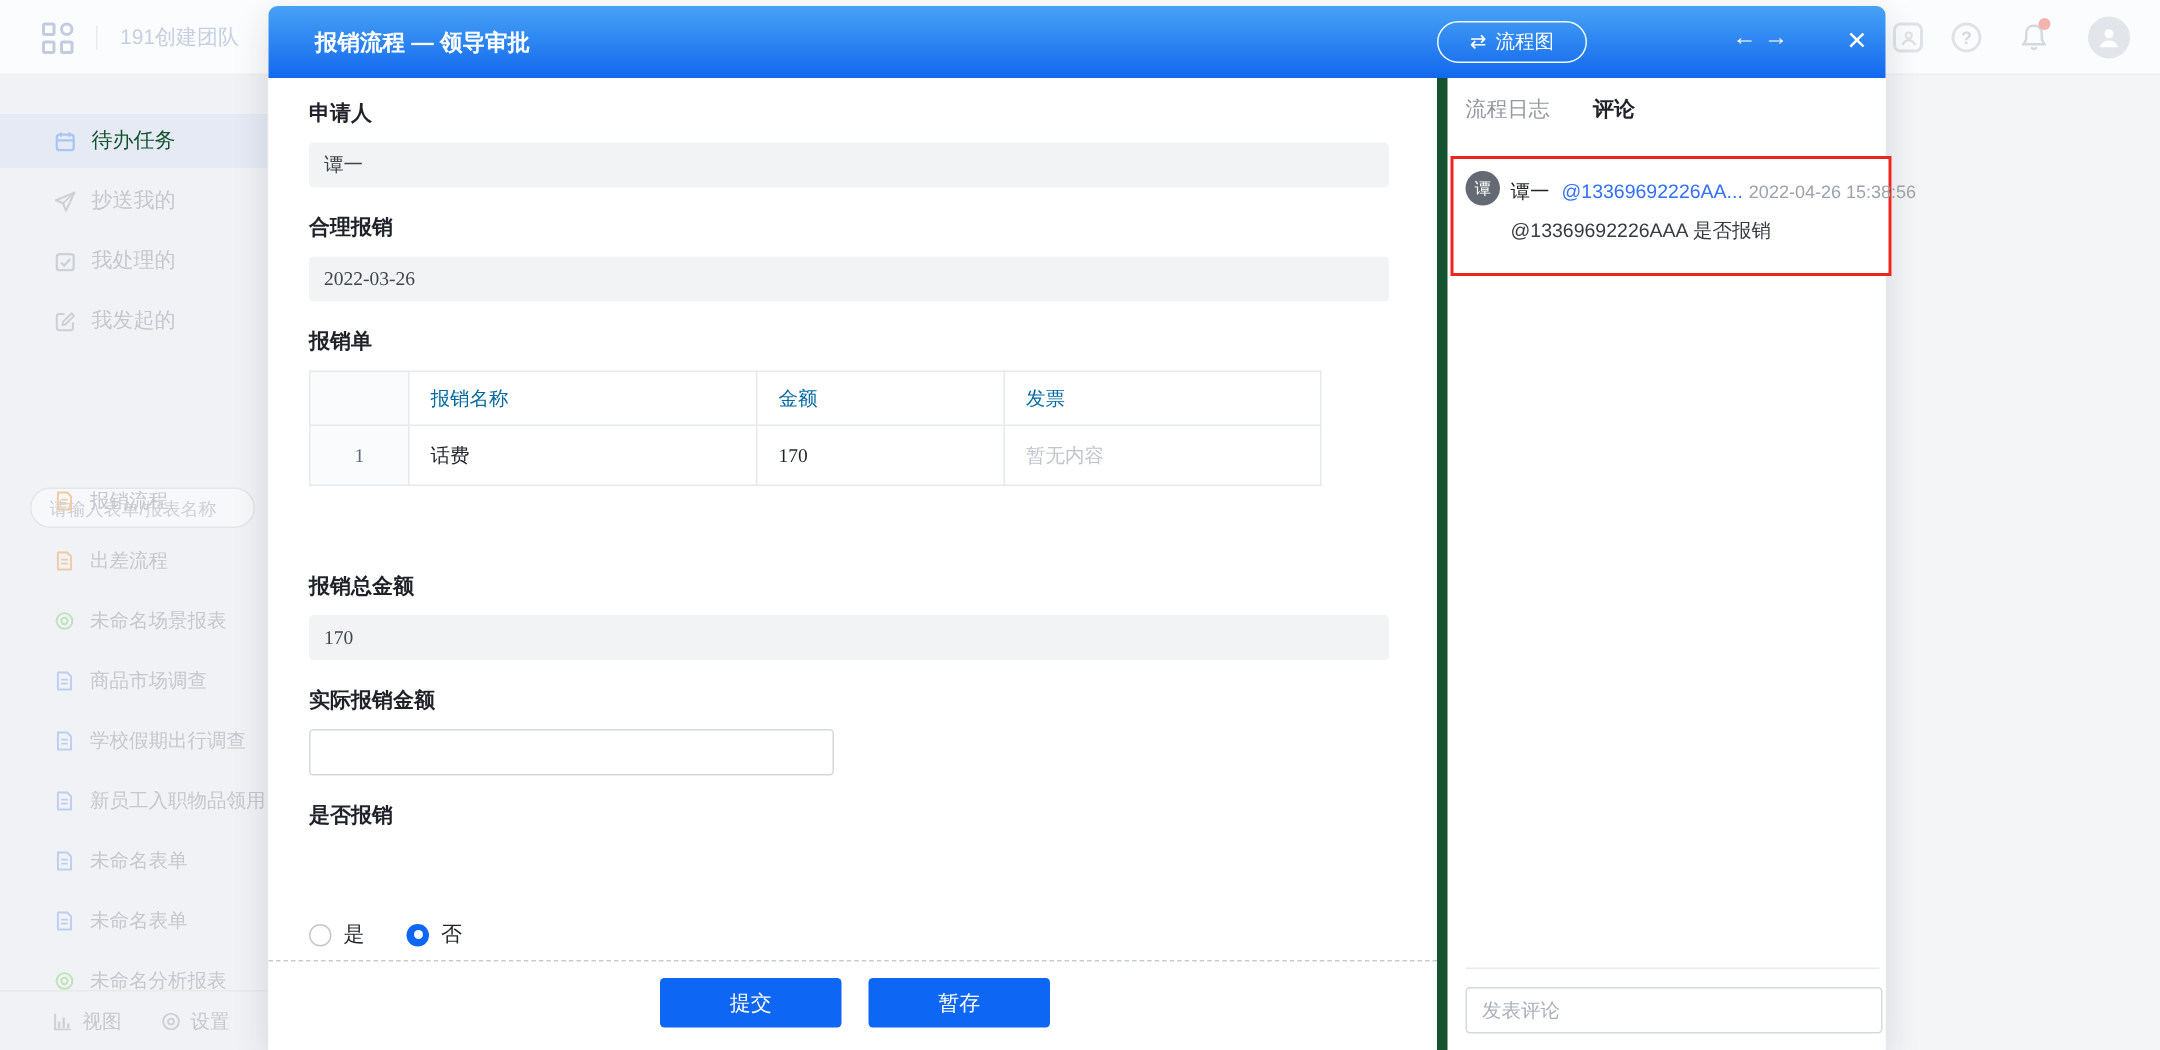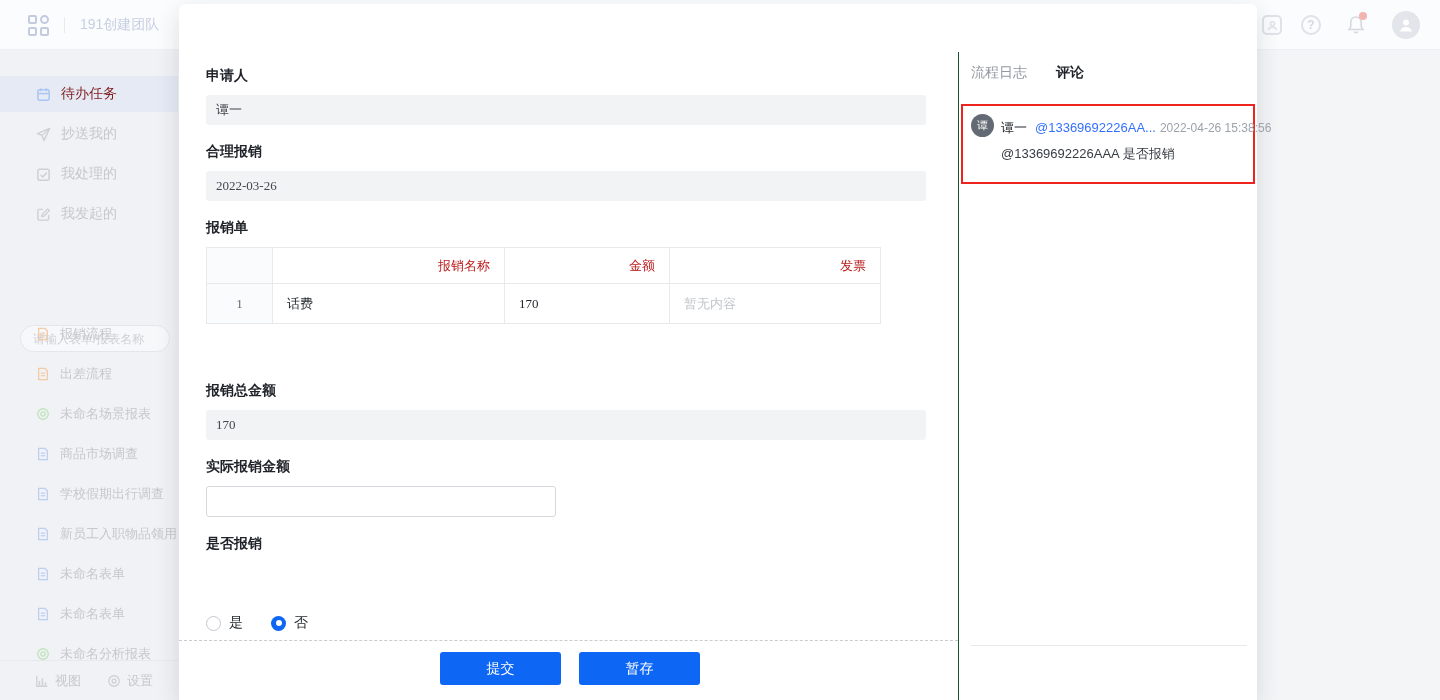--- a/index.html
+++ b/index.html
@@ -17,21 +17,21 @@
   .team-name { left:80px; top:16px; font-size:14px; color:#c6cfe2; }
   .contact-sq { left:1262px; top:15px; width:20px; height:20px; border:2px solid #dfe2e6; border-radius:5px; display:flex; align-items:center; justify-content:center; }
   .help-circ { left:1301px; top:15px; width:20px; height:20px; border:2px solid #dfe2e6; border-radius:50%; color:#d5d8dd; font-size:12px; font-weight:bold; display:flex; align-items:center; justify-content:center; }
   .bell-wrap { left:1345px; top:14px; width:22px; height:22px; }
   .bell-dot { left:1359px; top:12px; width:8px; height:8px; border-radius:50%; background:#f3b3ae; }
   .avatar-circ { left:1392px; top:11px; width:28px; height:28px; border-radius:50%; background:#e2e5e9; display:flex; align-items:center; justify-content:center; color:#fff; }
 
   .sidebar { left:0; top:50px; width:178px; height:650px; background:#f1f2f5; overflow:hidden; z-index:1; }
   .nav-item { left:0; width:178px; height:36px; display:flex; align-items:center; padding-left:36px; gap:10px; font-size:14px; color:#c5c8cd; white-space:nowrap; }
   .nav-item .ic { color:#cdd0d5; }
-  .nav-item.active { background:rgba(196,214,246,.28); color:#7f1d1d;text-align:center; }
+  .nav-item.active { background:rgba(196,214,246,.28); color:#14532d;text-align:center; }
   .nav-item.active .ic { color:#abc5f3; }
   .search-pill { left:20px; top:275px; width:150px; height:27px; border:1px solid #e4e6ea; border-radius:14px; background:#f7f8fa; padding:0 12px; font-size:12px; color:#ccd0d6; outline:none; font-family:inherit; }
   .search-pill::placeholder { color:#ccd0d6; }
   .list-item { left:0; width:178px; height:40px; display:flex; align-items:center; padding-left:36px; gap:10px; font-size:13px; color:#c5c8cd; white-space:nowrap; overflow:hidden; }
   .li-orange { color:#f2cba6; } .li-green { color:#bfe3ba; } .li-blue { color:#bdcff1; }
   .side-footer { left:0; top:610px; width:178px; height:40px; background:#f1f2f5; border-top:1px solid #e7e9ec; display:flex; align-items:center; gap:26px; padding-left:35px; font-size:13px; color:#c5c8cd; }
   .side-footer .grp { display:flex; align-items:center; gap:6px; }
   .side-footer .ic { color:#cdd0d5; }
 
   .bg-main { left:178px; top:50px; width:1262px; height:650px; background:#f4f5f7; z-index:0; }
@@ -44,36 +44,36 @@
   .nav-arrow { top:13px; font-size:16px; color:#fff; cursor:default; }
   .modal-close { left:1044px; top:8px; width:30px; height:30px; font-size:22px; color:#fff; display:flex; align-items:center; justify-content:center; }
 
   .left-panel { left:0; top:48px; width:779px; height:648px; background:#fff;font-family:Liberation Serif, serif; }
   .fld-label { left:27px; font-size:14px; font-weight:bold; color:#1f2329; }
   .fld-ro { left:27px; width:720px; height:30px; background:#f2f3f5; border-radius:3px; font-size:13px; color:#41464e; display:flex; align-items:center; padding-left:10px; }
   .fld-input { left:27px; top:434px; width:350px; height:31px; border:1px solid #d5d8dc; border-radius:3px; background:#fff; padding:0 10px; font-size:13px; font-family:inherit; color:#1f2329; outline:none; }
 
   table.bill { left:27px; top:195px; border-collapse:collapse; table-layout:fixed; }
   table.bill th, table.bill td { border:1px solid #e7e9eb; font-weight:normal; text-align:left; padding:0 14px; font-size:13px; }
-  table.bill th { height:36px; color:#b91c1c; background:#fff;text-align:right; }
+  table.bill th { height:36px; color:#0369a1; background:#fff; }
   table.bill td { height:40px; color:#1f2329; }
   table.bill .c0 { width:66px; text-align:center; padding:0; background:#fafbfc; color:#646a73; }
   table.bill .c1 { width:232px; } table.bill .c2 { width:165px; } table.bill .c3 { width:211px; }
   table.bill td.empty { color:#c1c5cb; }
 
   .radio-row { left:27px; top:562px; display:flex; align-items:center; gap:28px; }
   .radio-opt { display:flex; align-items:center; gap:8px; font-size:14px; color:#1f2329; cursor:default; }
   .radio-dot { width:15px; height:15px; border-radius:50%; border:1.5px solid #c4c8ce; background:#fff; }
   .radio-dot.checked { border:none; background:#0e66f5; position:relative; }
   .radio-dot.checked::after { content:""; position:absolute; left:4.5px; top:4.5px; width:6px; height:6px; border-radius:50%; background:#fff; }
 
   .dash-line { left:0; top:588px; width:779px; border-top:1px dashed #c8cbd0; }
   .btn-primary { top:600px; width:121px; height:33px; background:#0e66f5; color:#fff; border:none; border-radius:3px; font-size:14px; font-family:inherit; }
 
-  .right-panel { left:779px; top:48px; width:299px; height:648px; background:#fff; border-left:1px solid #14532d; }
+  .right-panel { left:779px; top:48px; width:299px; height:648px; background:#fff; border-left:7px solid #14532d; }
   .tab { top:12px; font-size:14px; }
   .tab-inactive { color:#9298a1; }
   .tab-active { color:#1f2329; font-weight:bold; }
   .hl-box { left:2px; top:52px; width:294px; height:80px; border:2px solid #ee241e; background:#fff; }
   .cmt-avatar { left:12px; top:62px; width:23px; height:23px; border-radius:50%; background:#646a73; color:#fff; font-size:11px; display:flex; align-items:center; justify-content:center; }
   .cmt-line1 { left:42px; top:67px; width:250px; display:flex; align-items:baseline; white-space:nowrap; }
   .cmt-author { font-size:13px; color:#1f2329; }
   .cmt-mention { font-size:13px; color:#3370ff; margin-left:8px; }
   .cmt-time { font-size:12px; color:#9ca2aa; margin-left:4px; }
   .cmt-body { left:42px; top:93px; font-size:13px; color:#373c43; white-space:nowrap; }
@@ -286,20 +286,30 @@
   
   
   
   
   
   
   
 </main>
 
 <div class="abs modal">
+  <div class="abs modal-header">
+    <div class="abs modal-title">报销流程 — 领导审批</div>
+    <button class="abs flow-pill">
+      <span>⇄</span>
+      <span>流程图</span>
+    </button>
+    <span class="abs nav-arrow" style="left:976px">←</span>
+    <span class="abs nav-arrow" style="left:997px">→</span>
+    <span class="abs modal-close">×</span>
+  </div>
 
   <div class="abs left-panel">
     <div class="abs fld-label" style="top:15px">申请人</div>
     <div class="abs fld-ro" style="top:43px">谭一</div>
 
     <div class="abs fld-label" style="top:91px">合理报销</div>
     <div class="abs fld-ro" style="top:119px">2022-03-26</div>
 
     <div class="abs fld-label" style="top:167px">报销单</div>
     <table class="abs bill">
@@ -349,14 +359,15 @@
     <div class="abs hl-box"></div>
     <div class="abs cmt-avatar">谭</div>
     <div class="abs cmt-line1">
       <span class="cmt-author">谭一</span>
       <span class="cmt-mention">@13369692226AA...</span>
       <span class="cmt-time">2022-04-26 15:38:56</span>
     </div>
     <div class="abs cmt-body">@13369692226AAA 是否报销</div>
 
     <div class="abs cmt-divider"></div>
+    <input class="abs cmt-input" placeholder="发表评论" style="">
   </div>
 </div>
 
 </body></html>

